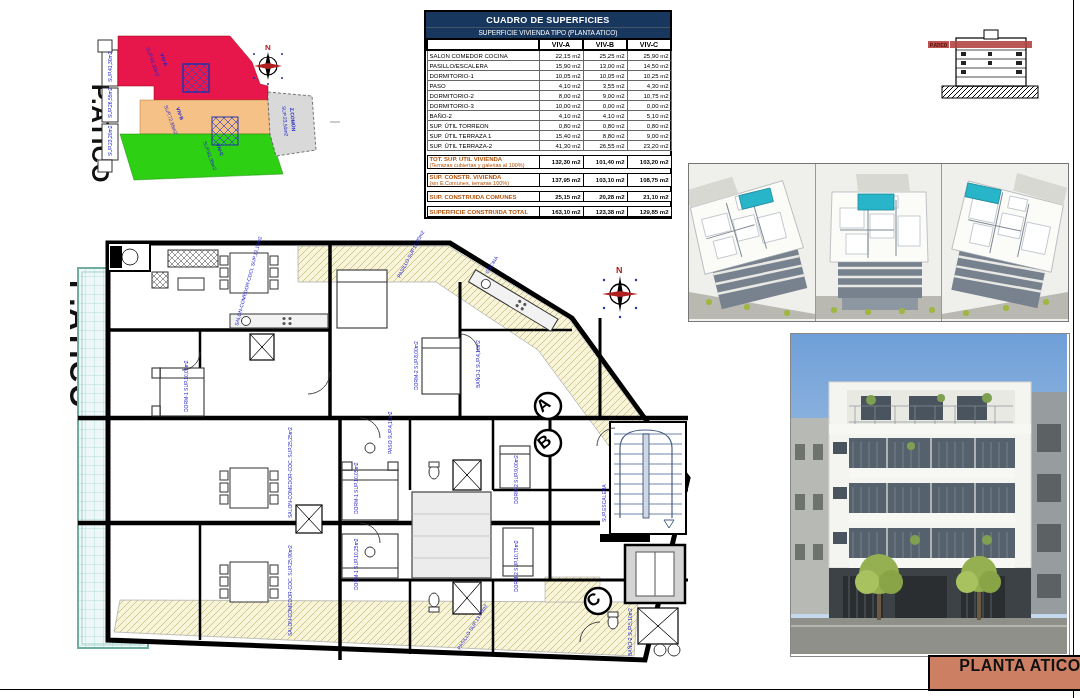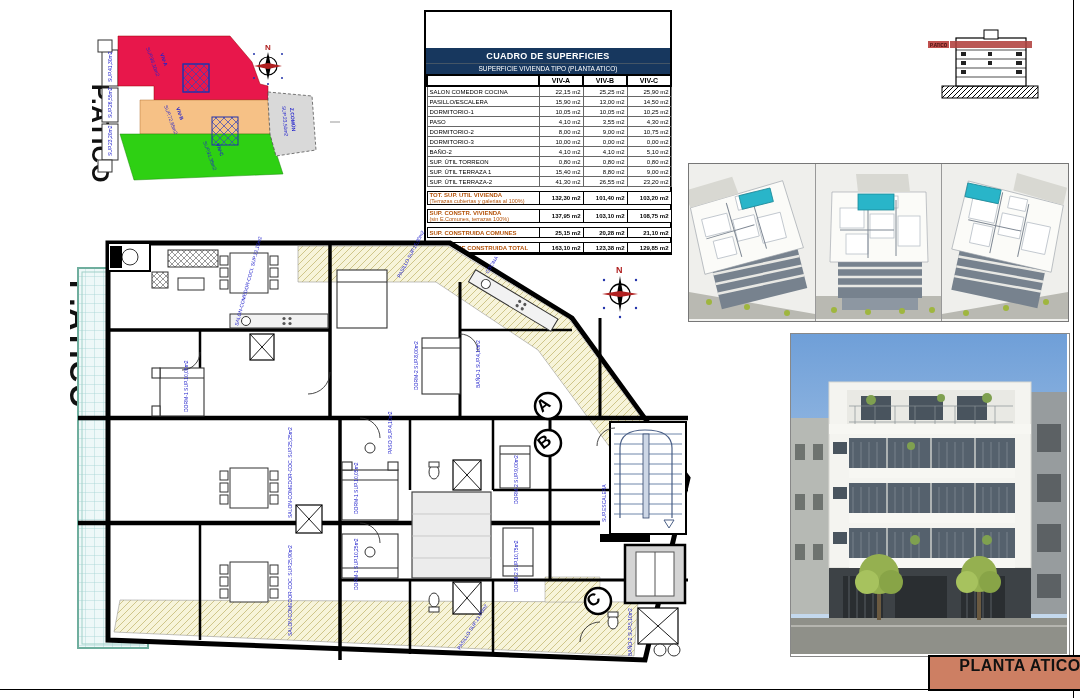--- a/index.html
+++ b/index.html
@@ -2,21 +2,21 @@
 <html><head>
 <meta charset="utf-8">
 <style>
   html,body{margin:0;padding:0;background:#e8e8e8;font-family:"Liberation Sans",sans-serif;}
   .sheet{position:relative;width:1080px;height:698px;background:#ffffff;overflow:hidden;}
   .frame-r{position:absolute;top:0;right:6px;width:1px;height:698px;background:#000;}
   .frame-b{position:absolute;left:0;bottom:8px;width:1080px;height:1px;background:#000;}
 
   
   .stable{position:absolute;left:424px;top:10px;width:244px;border:2px solid #000;background:#fff;}
-  .st-title{background:#17375e;color:#fff;font-weight:bold;font-size:9px;text-align:center;padding:3px 0 2px;letter-spacing:.3px;margin-top:36px;}
+  .st-title{background:#17375e;color:#fff;font-weight:bold;font-size:9px;text-align:center;padding:3px 0 2px;letter-spacing:.3px;}
   .st-sub{background:#17375e;color:#fff;font-size:6.5px;text-align:center;padding:1px 0 2px;border-top:1px solid #456;}
   .stable table{border-collapse:collapse;width:100%;table-layout:fixed;}
   .stable td{font-size:6px;height:9px;padding:0 2px;border:1px solid #666;overflow:hidden;white-space:nowrap;}
   .stable td.lab{text-align:left;}
   .stable td.val{text-align:right;font-size:6px;}
   .stable tr.hdr td{font-weight:bold;text-align:center;font-size:7px;border:2px solid #000;}
   .stable tr.sp td{border-left:none;border-right:none;border-top:none;border-bottom:none;height:4px;}
   .stable tr.tot td{border:1.5px solid #000;font-weight:bold;}
   .stable tr.tot td.lab{color:#b4530a;font-size:6px;border-right:none;}
   .stable tr.tot td .sub{font-weight:normal;color:#b4530a;font-size:5.5px;display:block;}

